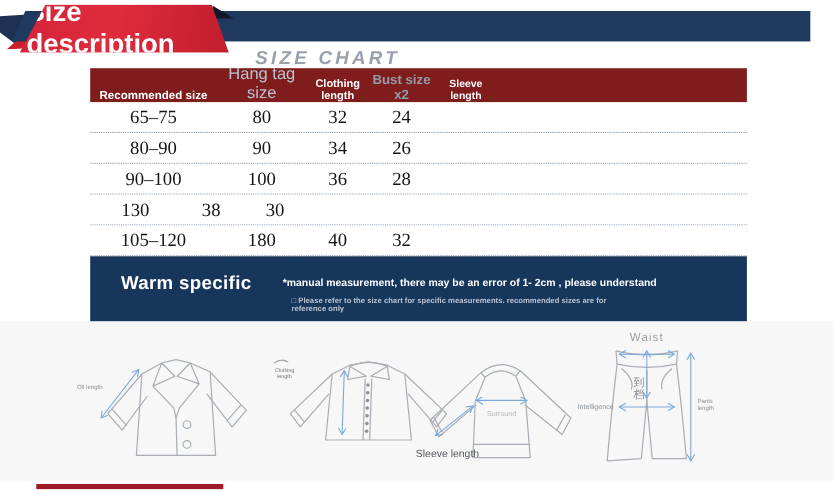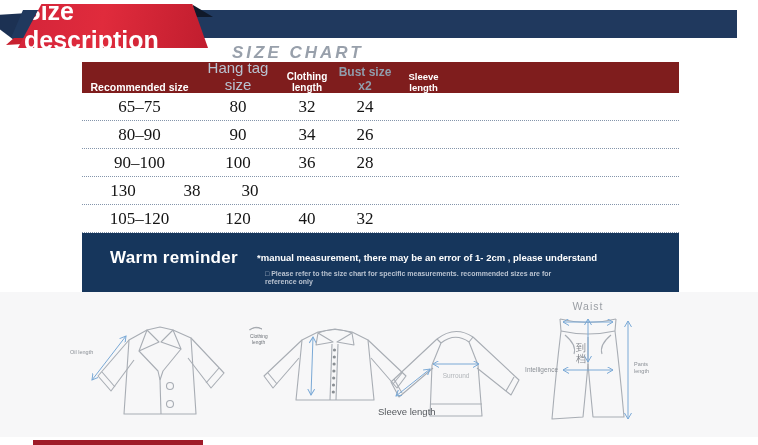--- a/index.html
+++ b/index.html
@@ -102,29 +102,29 @@
     </div>
     <div class="trow">
       <div class="c2">130</div>
       <div class="c3">38</div>
       <div class="c4">30</div>
       <div class="c5"></div>
       <div class="cf"></div>
     </div>
     <div class="trow">
       <div class="c1">105–120</div>
-      <div class="c2">120</div>
+      <div class="c2">180</div>
       <div class="c3">40</div>
       <div class="c4">32</div>
       <div class="c5"></div>
       <div class="cf"></div>
     </div>
 
     <div class="reminder">
-      <div class="rem-title">Warm reminder</div>
+      <div class="rem-title">Warm specific</div>
       <div class="rem-note">*manual measurement, there may be an error of 1- 2cm , please understand</div>
       <div class="rem-fine">□ Please refer to the size chart for specific measurements. recommended sizes are for reference only</div>
     </div>
   </div>
 
   <div class="illustrations">
     <svg width="758" height="145" viewBox="0 0 758 145">
       <defs>
         <marker id="ae" markerWidth="9" markerHeight="9" refX="6" refY="3.5" orient="auto" markerUnits="userSpaceOnUse">
           <path d="M0,0 L6,3.5 L0,7" fill="none" stroke="#7aa9d6" stroke-width="1"></path>

